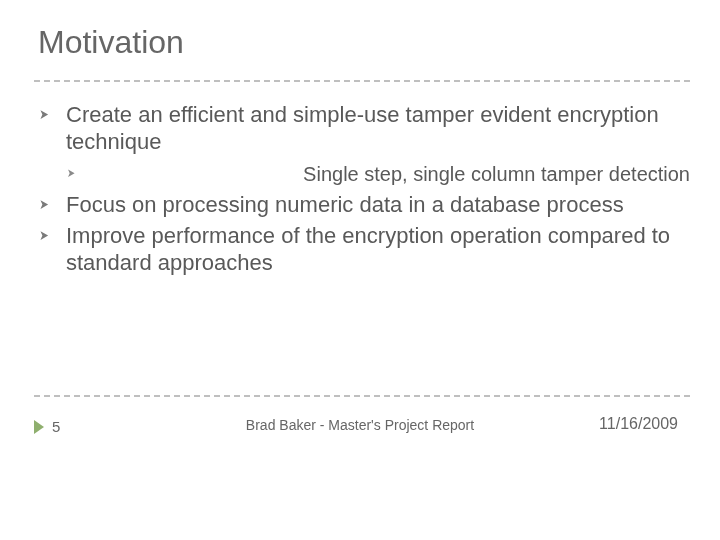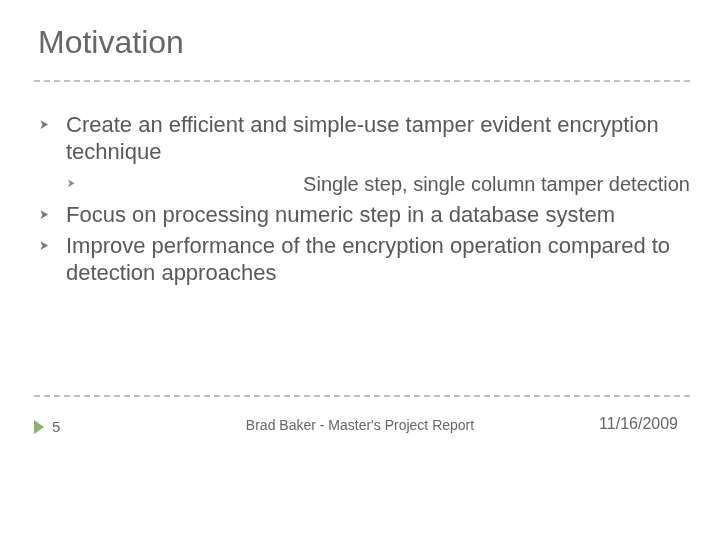--- a/index.html
+++ b/index.html
@@ -30,21 +30,21 @@
     position: absolute;
     top: 72px;
     left: 34px;
     right: 30px;
     border: none;
     border-top: 2px dashed #bfbfbf;
     height: 0;
   }
   .content {
     position: absolute;
-    top: 112px;
+    top: 102px;
     left: 38px;
     right: 30px;
     font-size: 22px;
     line-height: 1.22;
     color: #595959;
   }
   ul.lvl1 {
     list-style: none;
     margin: 0;
     padding: 0;
@@ -142,24 +142,24 @@
     <ul class="lvl1">
       <li>
         <span>Create an efficient and simple-use tamper evident encryption technique</span>
         <ul class="lvl2">
           <li>
             <span>Single step, single column tamper detection</span>
           </li>
         </ul>
       </li>
       <li>
-        <span>Focus on processing numeric step in a database system</span>
+        <span>Focus on processing numeric data in a database process</span>
       </li>
       <li>
-        <span>Improve performance of the encryption operation compared to detection approaches</span>
+        <span>Improve performance of the encryption operation compared to standard approaches</span>
       </li>
     </ul>
   </div>
 
   <hr class="footer-line">
 
   <div class="page-marker">
     <div class="tri"></div>
     <span class="page-num">5</span>
   </div>

